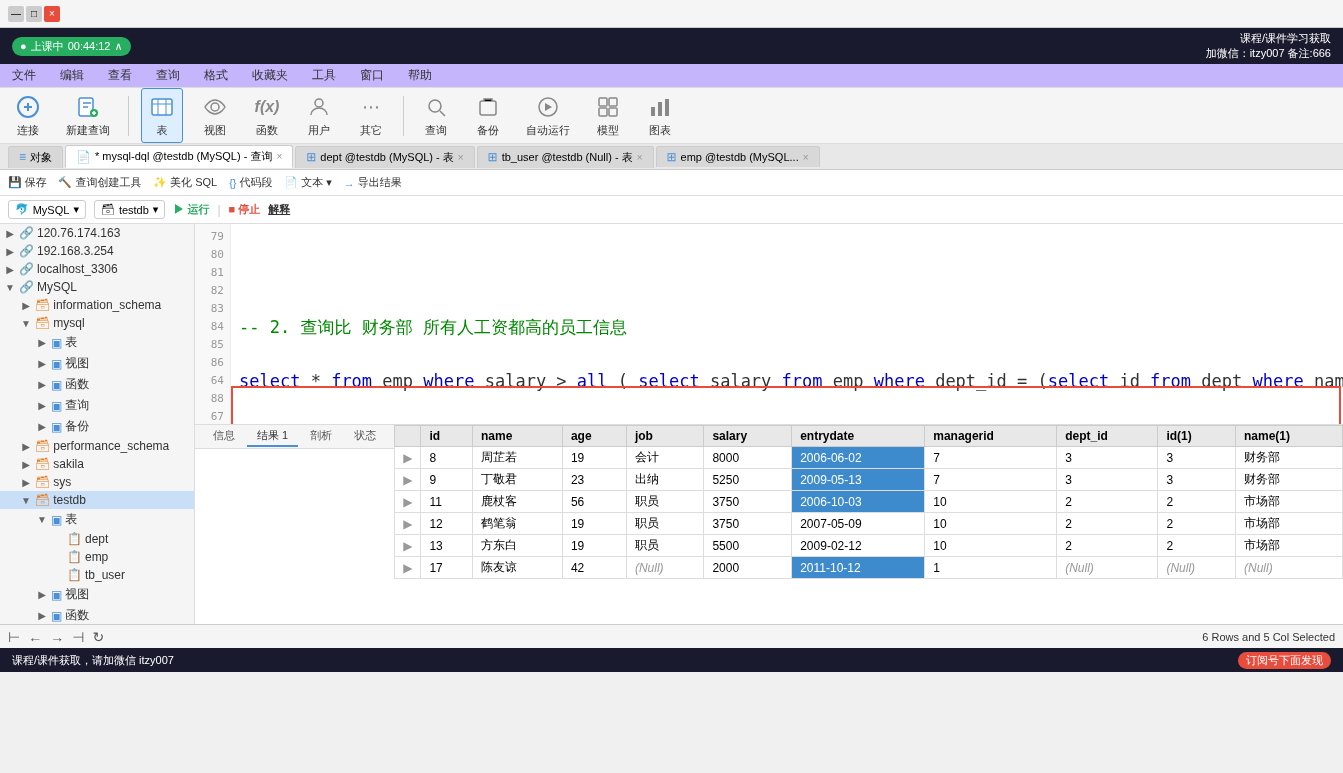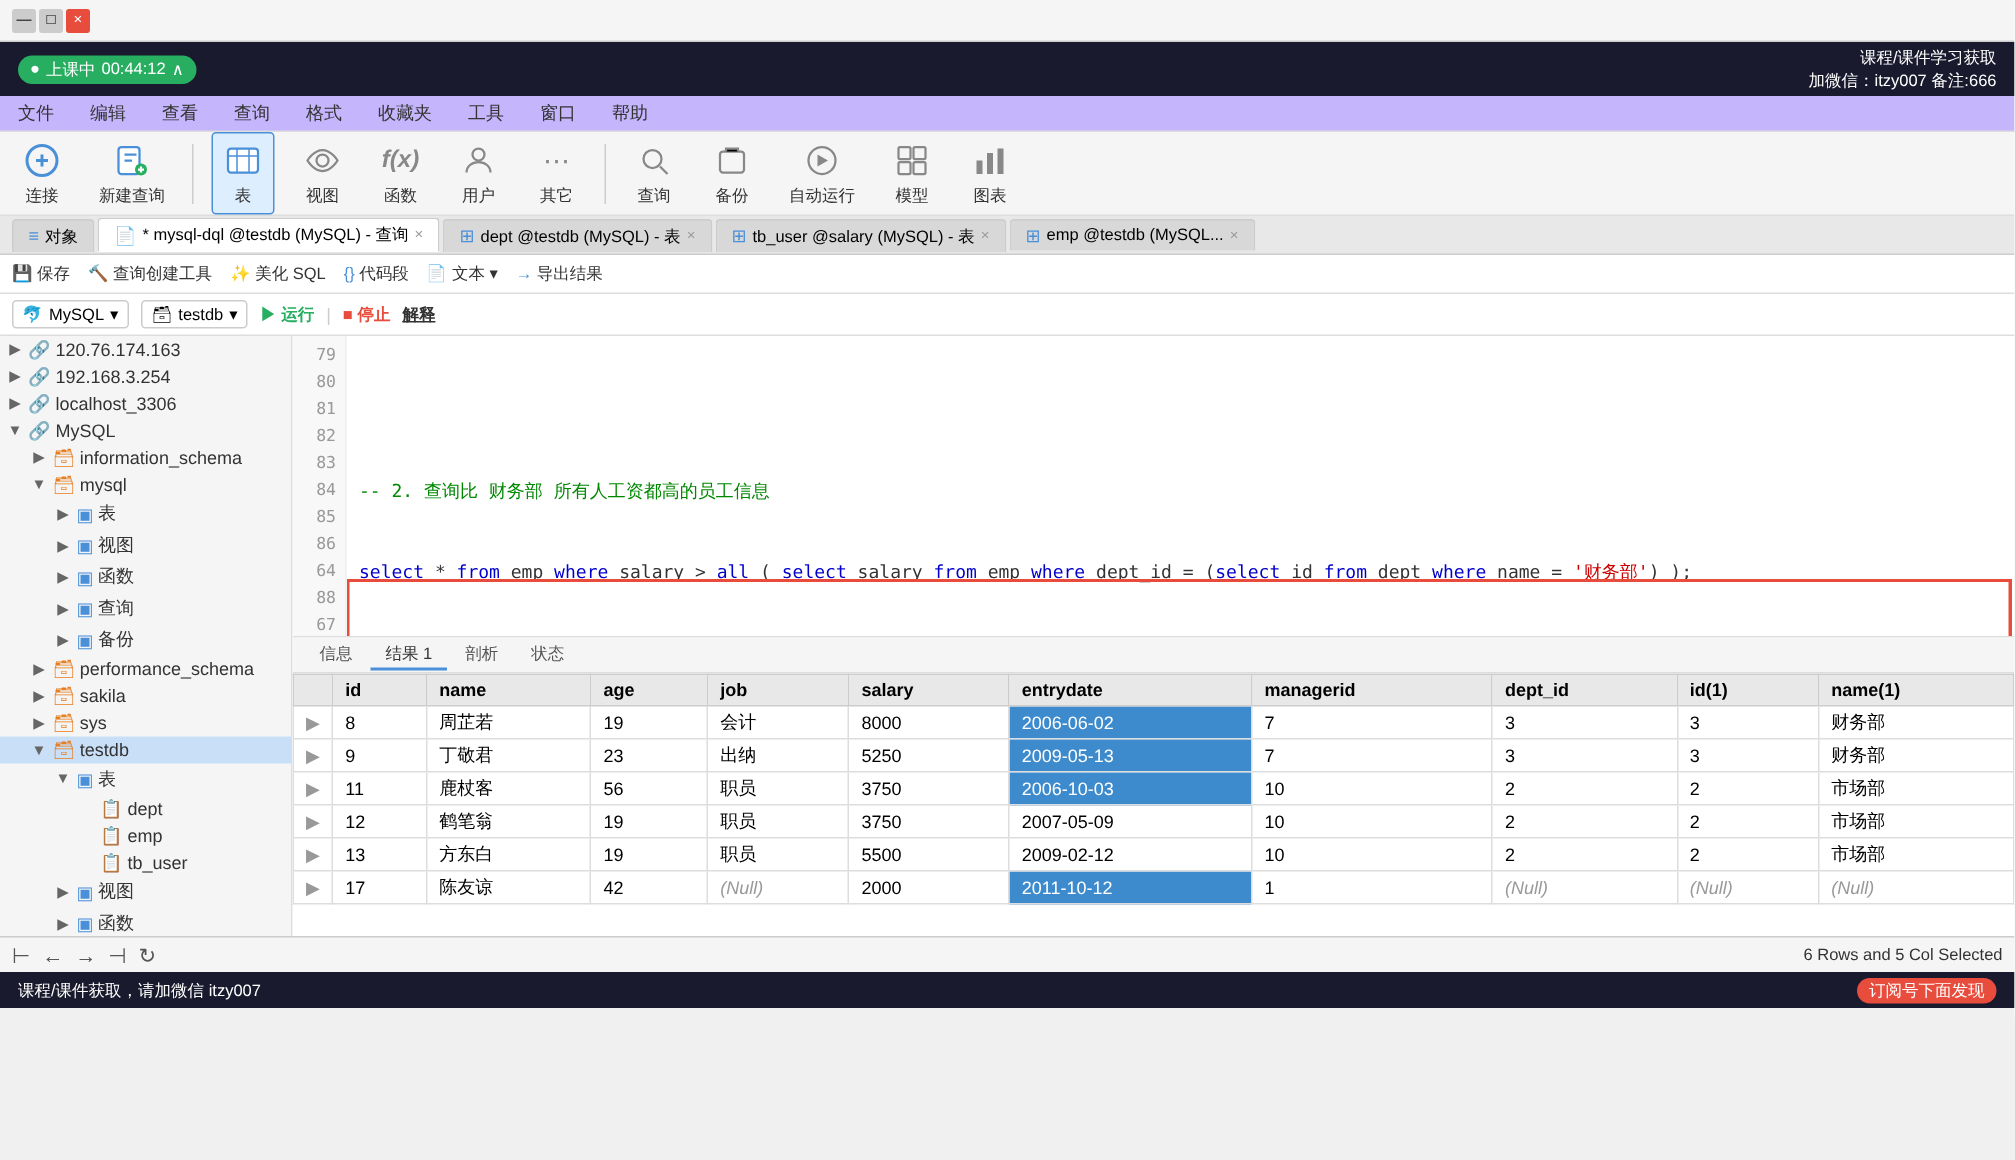--- a/index.html
+++ b/index.html
@@ -224,37 +224,37 @@
       font-family: Consolas, monospace;
       line-height: 18px;
       overflow: hidden;
       flex-shrink: 0;
     }
     .line-num { padding-right: 6px; }
     .sql-content {
       flex: 1;
       padding: 4px 8px;
       font-family: Consolas, monospace;
-      font-size: 12px;
+      font-size: 17px;
       line-height: 18px;
       overflow: auto;
       white-space: pre;
       color: #333;
     }
     .kw { color: #0000cc; }
     .str { color: #cc0000; }
     .cm { color: #008800; }
 
     
     .results-area {
       border-top: 1px solid #ddd;
       background: #fff;
       height: 200px;
       display: flex;
-      flex-direction: column;
+      flex-direction: row;
       justify-content: space-between;
     }
     .results-tabs {
       display: flex;
       align-items: center;
       border-bottom: 1px solid #ddd;
       background: #f5f5f5;
       padding: 0 8px;
       height: 24px;
       gap: 2px;
@@ -493,21 +493,21 @@
     <span>* mysql-dql @testdb (MySQL) - 查询</span>
     <span class="tab-close">×</span>
   </div>
   <div class="tab">
     <span class="tab-icon">⊞</span>
     <span>dept @testdb (MySQL) - 表</span>
     <span class="tab-close">×</span>
   </div>
   <div class="tab">
     <span class="tab-icon">⊞</span>
-    <span>tb_user @salary (MySQL) - 表</span>
+    <span>tb_user @testdb (Null) - 表</span>
     <span class="tab-close">×</span>
   </div>
   <div class="tab">
     <span class="tab-icon">⊞</span>
     <span>emp @testdb (MySQL...</span>
     <span class="tab-close">×</span>
   </div>
 </div>
 
 <div class="action-bar">

